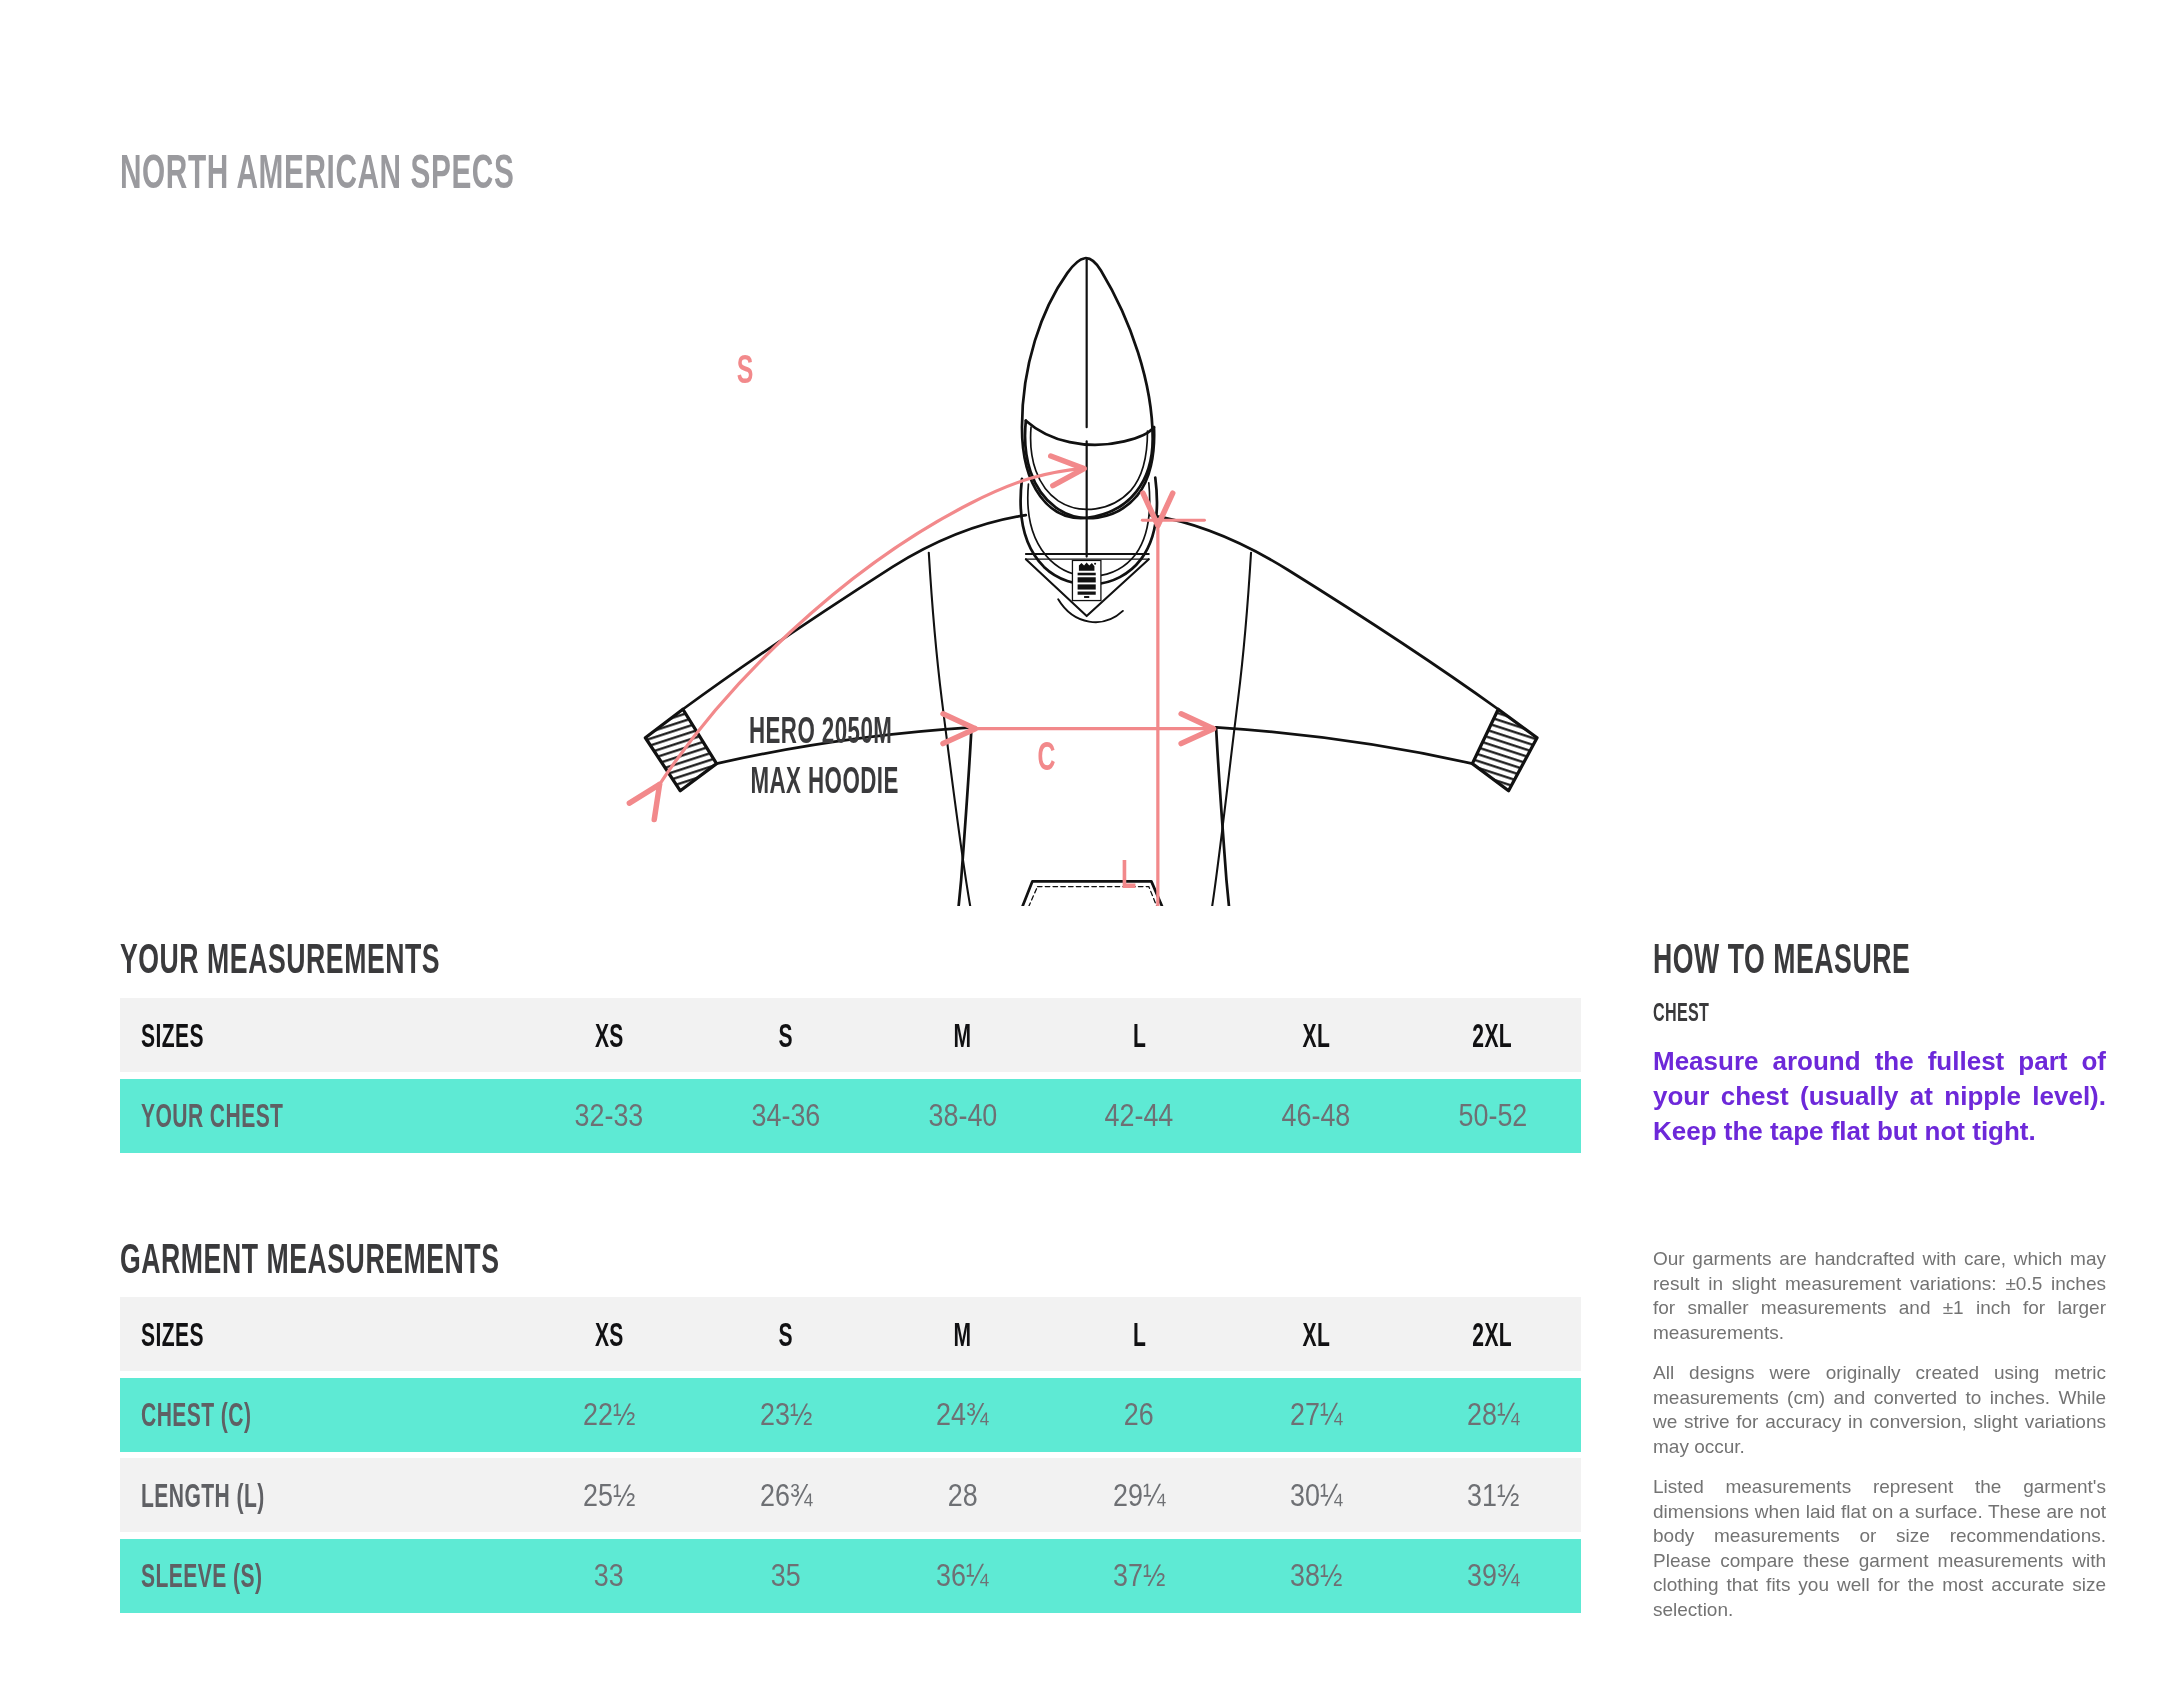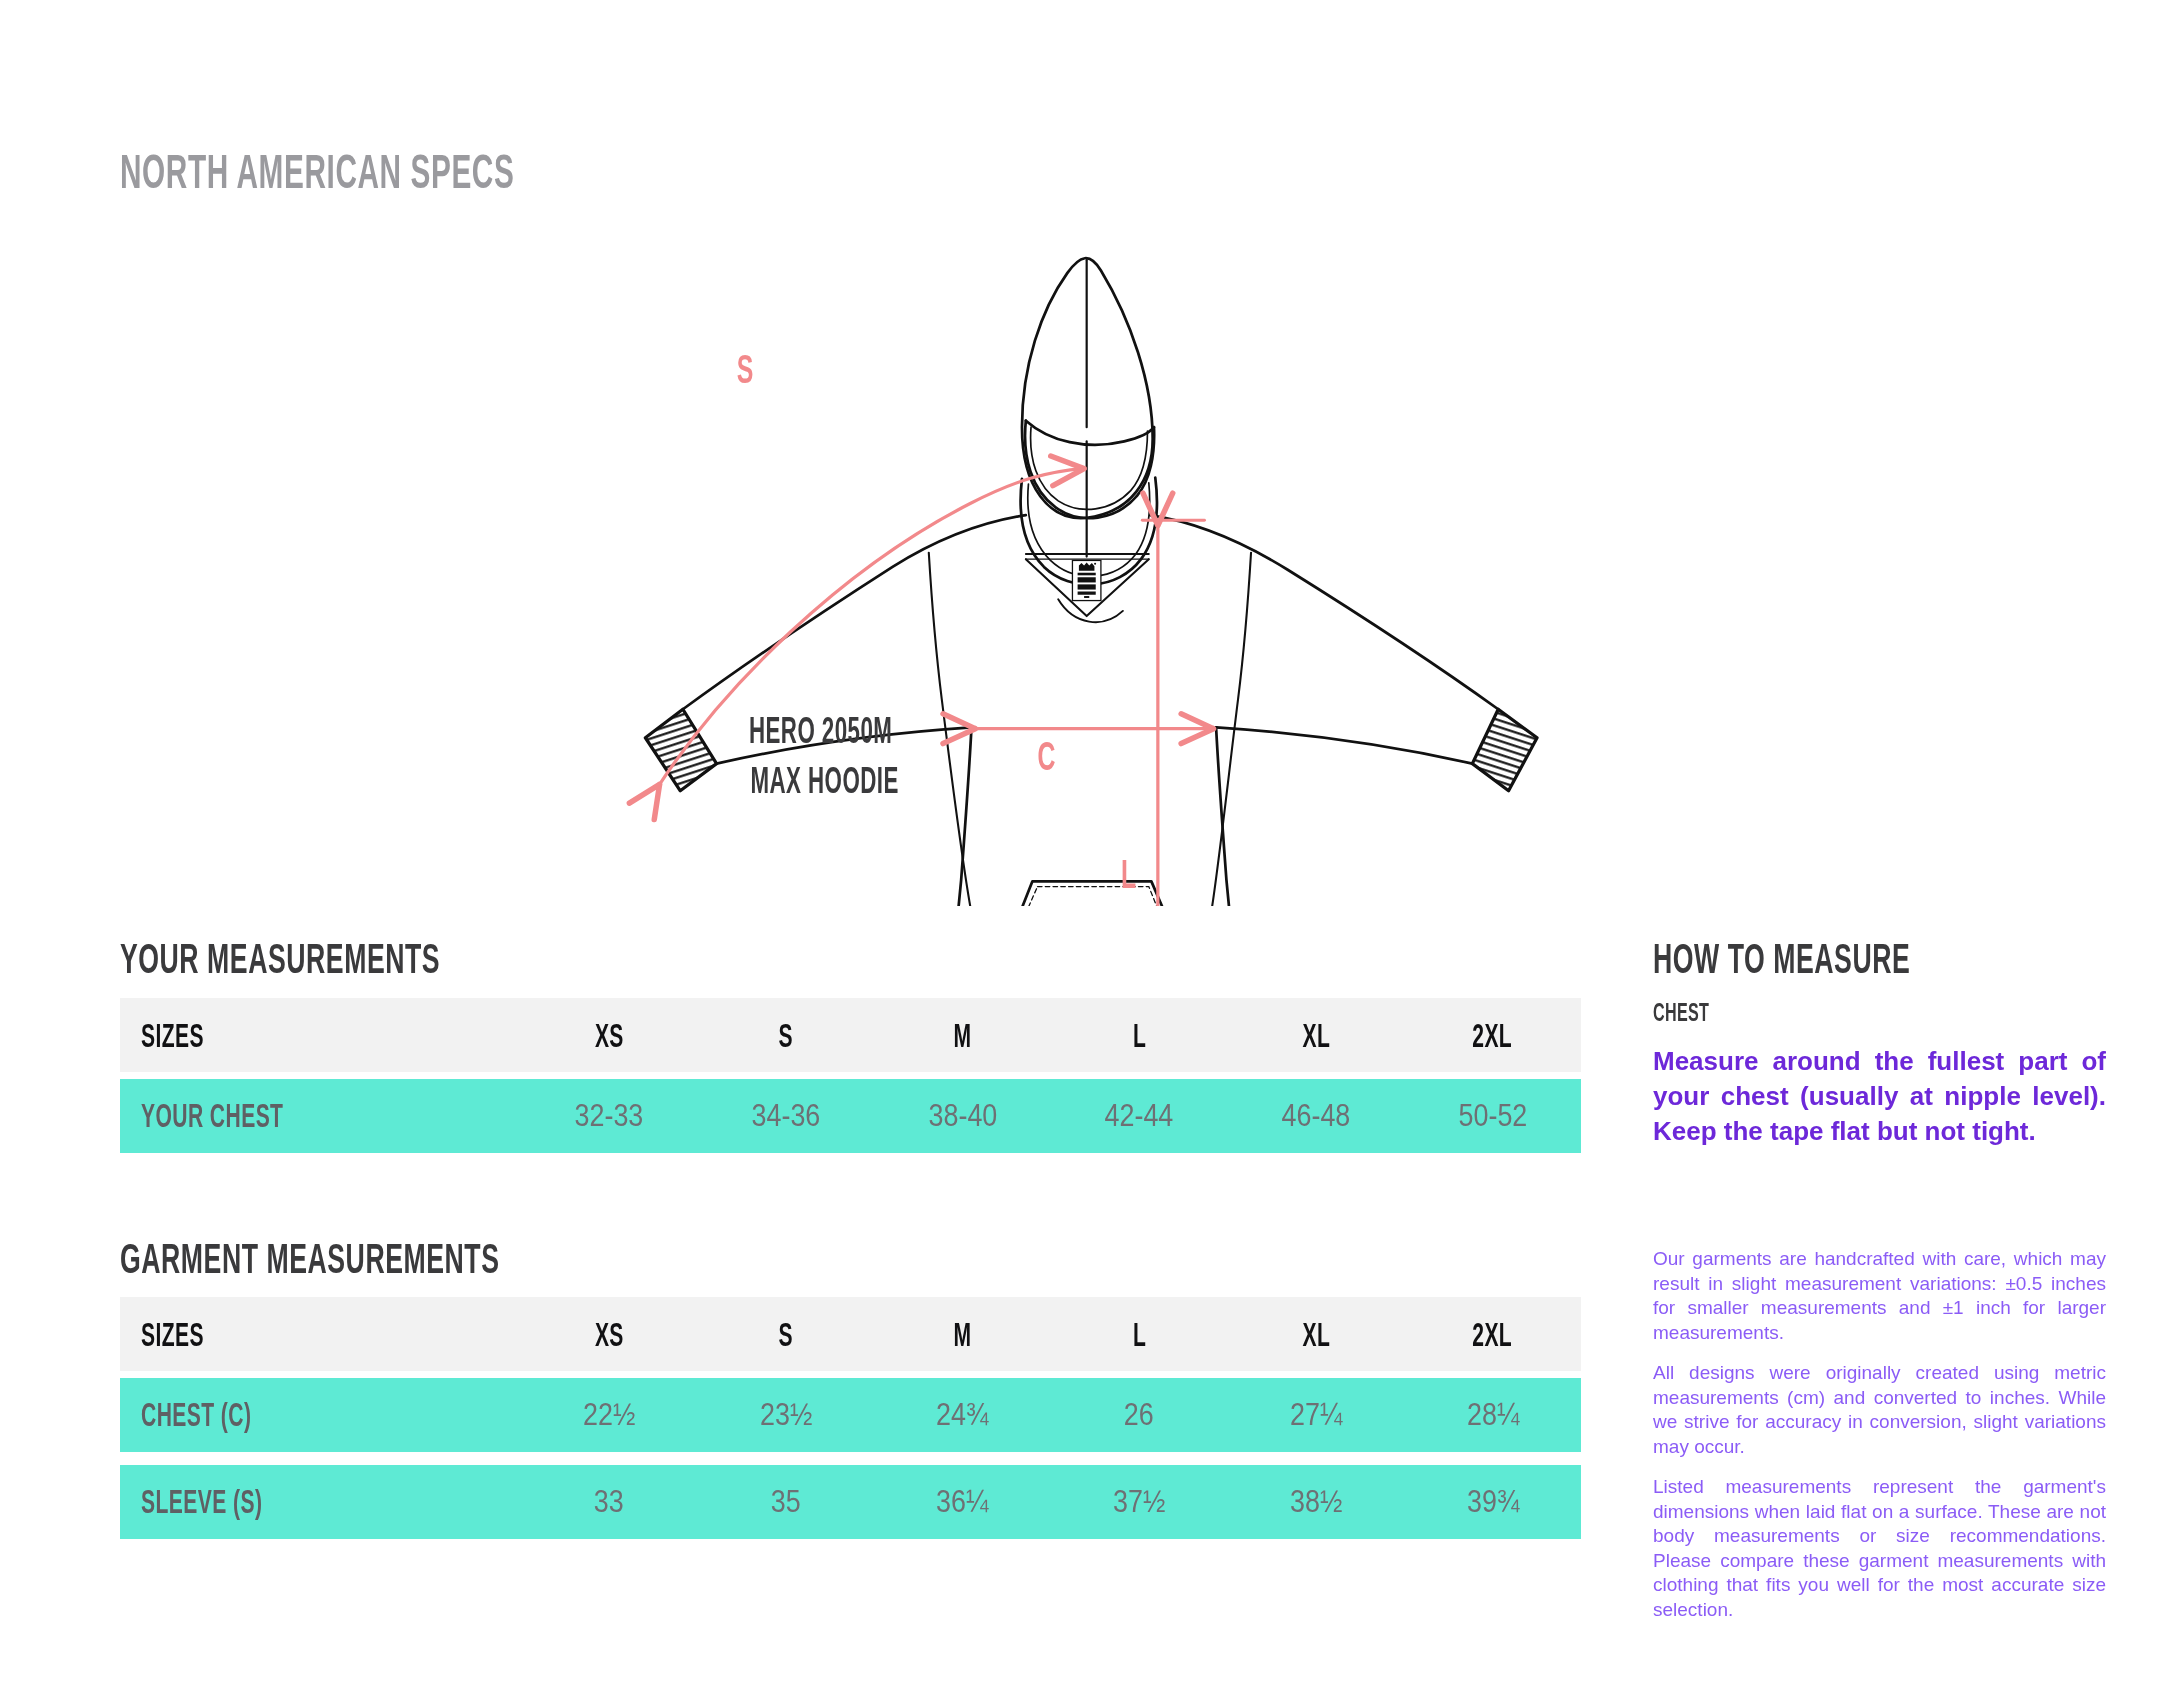--- a/index.html
+++ b/index.html
@@ -145,21 +145,21 @@
     font-family: "Liberation Sans", sans-serif;
     font-weight: bold;
   }
 
   .fineprint {
     position: absolute;
     left: 1653px;
     width: 453px;
     font-size: 19px;
     line-height: 24.6px;
-    color: #8b5cf6;
+    color: #737373;
     text-align: justify;
     font-family: "Liberation Sans", sans-serif;
   }
   #fine-1 { top: 1247px; }
   #fine-2 { top: 1361px; }
   #fine-3 { top: 1475px; }
 </style>
 </head>
 <body>
 
@@ -376,20 +376,29 @@
     <td class="r-val"><span>23½</span></td>
     <td class="r-val"><span>24¾</span></td>
     <td class="r-val"><span>26</span></td>
     <td class="r-val"><span>27¼</span></td>
     <td class="r-val"><span>28¼</span></td>
   </tr>
   <tr class="spacer">
         <td colspan="7"></td>
       </tr>
 
+  <tr class="row-b">
+    <td class="lbl r-lbl"><span class="cond">LENGTH (L)</span></td>
+    <td class="r-val"><span>25½</span></td>
+    <td class="r-val"><span>26¾</span></td>
+    <td class="r-val"><span>28</span></td>
+    <td class="r-val"><span>29¼</span></td>
+    <td class="r-val"><span>30¼</span></td>
+    <td class="r-val"><span>31½</span></td>
+  </tr>
   <tr class="spacer">
         <td colspan="7"></td>
       </tr>
 
   <tr class="row-a">
     <td class="lbl r-lbl"><span class="cond">SLEEVE (S)</span></td>
     <td class="r-val"><span>33</span></td>
     <td class="r-val"><span>35</span></td>
     <td class="r-val"><span>36¼</span></td>
     <td class="r-val"><span>37½</span></td>

